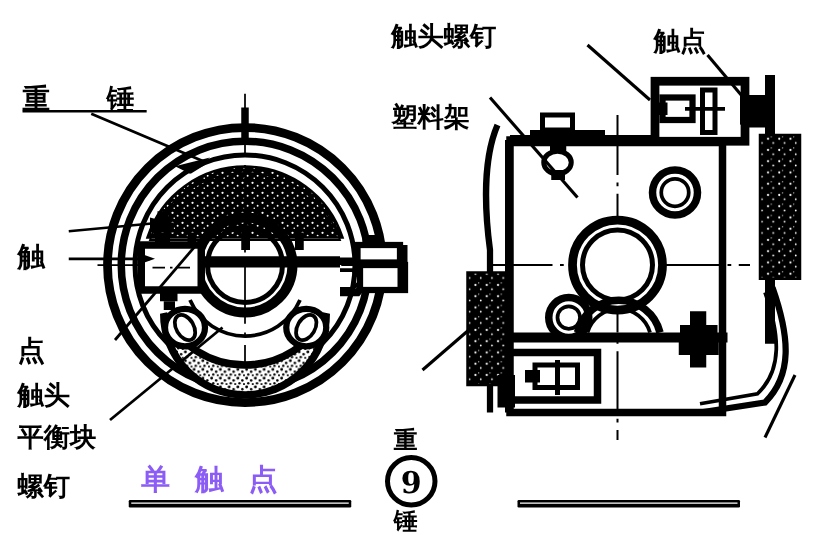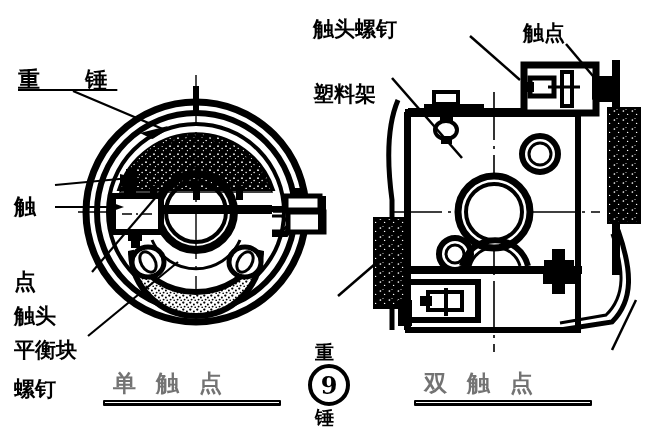--- a/index.html
+++ b/index.html
@@ -36,21 +36,21 @@
   .lbl-19 { font-size: 19px; }
   .lbl-21 { font-size: 21px; }
   .lbl-22 { font-size: 22px; }
   .wide { letter-spacing: 10px; }
   .stack { line-height: 1.15; }
   .caption {
     position: absolute;
     font-weight: bold;
     font-size: 23px;
     letter-spacing: 6px;
-    color: #737373;
+    color: #8b5cf6;
   }
   .cap-rule {
     position: absolute;
     background: #000;
     height: 6px;
     border-radius: 1px;
   }
   .cap-rule::after {
     content: "";
     position: absolute;
@@ -259,18 +259,17 @@
 
   <div class="lbl lbl-19 stack" style="left:315px; top:298px;">
     <div>重</div>
     <div>锤</div>
   </div>
 
 
   <div class="caption" style="left:113px; top:368px;">单 触 点</div>
   <div class="cap-rule" style="left:103px; top:400px; width:178px;"></div>
 
-  <div class="caption" style="left:424px; top:368px;">双 触 点</div>
   <div class="cap-rule" style="left:414px; top:400px; width:178px;"></div>
 
   <div class="circle-num" style="left:308px; top:364px;">9</div>
 
 </div>
 
 </body></html>

